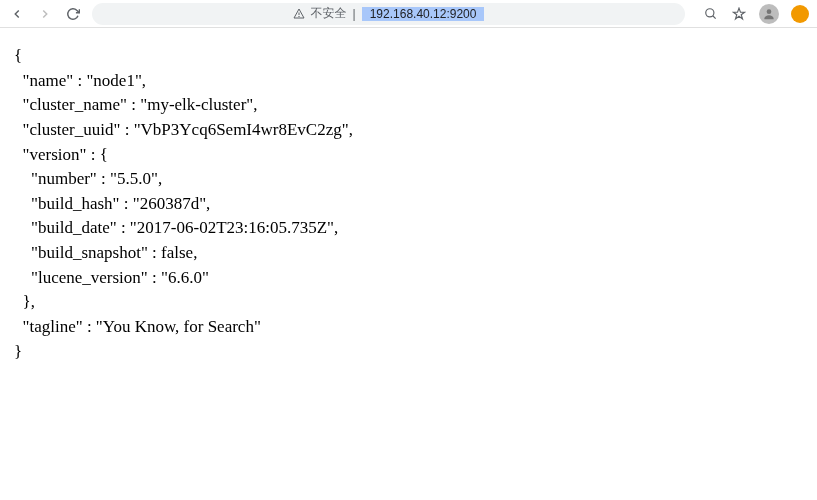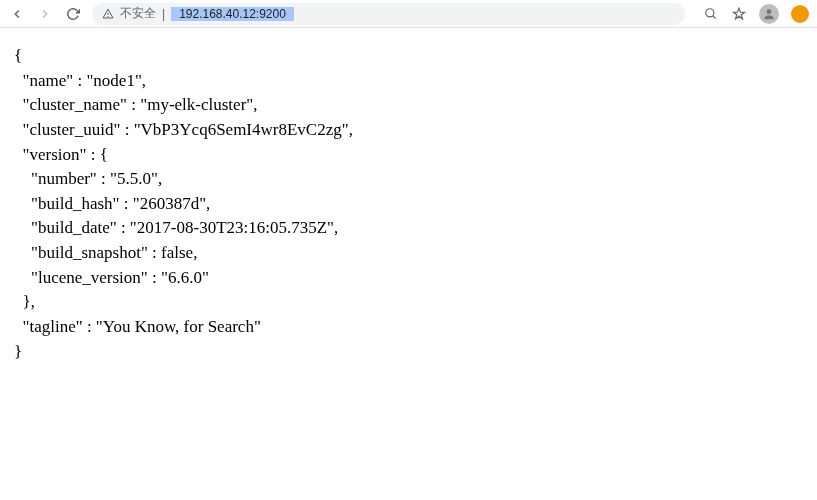--- a/index.html
+++ b/index.html
@@ -33,20 +33,21 @@
       flex: 1;
       height: 22px;
       background: #f1f3f4;
       border-radius: 12px;
       display: flex;
       align-items: center;
       padding: 0 10px;
       font-size: 12px;
       color: #5f6368;
       gap: 6px;
+      justify-content: center;
     }
     .not-secure { color: #5f6368; }
     .url-text {
       background: #a8c7fa;
       padding: 0 8px;
       color: #202124;
     }
     .toolbar-right {
       display: flex;
       align-items: center;
@@ -138,18 +139,18 @@
   </div>
 </div>
 
 <pre class="content">{
   "name" : "<span>node1</span>",
   "cluster_name" : "<span>my-elk-cluster</span>",
   "cluster_uuid" : "<span>VbP3Ycq6SemI4wr8EvC2zg</span>",
   "version" : {
     "number" : "<span>5.5.0</span>",
     "build_hash" : "<span>260387d</span>",
-    "build_date" : "<span>2017-08-30T23:16:05.735Z</span>",
+    "build_date" : "<span>2017-06-02T23:16:05.735Z</span>",
     "build_snapshot" : <span>false</span>,
     "lucene_version" : "<span>6.6.0</span>"
   },
   "tagline" : "<span>You Know, for Search</span>"
 }</pre>
 
 </body></html>

